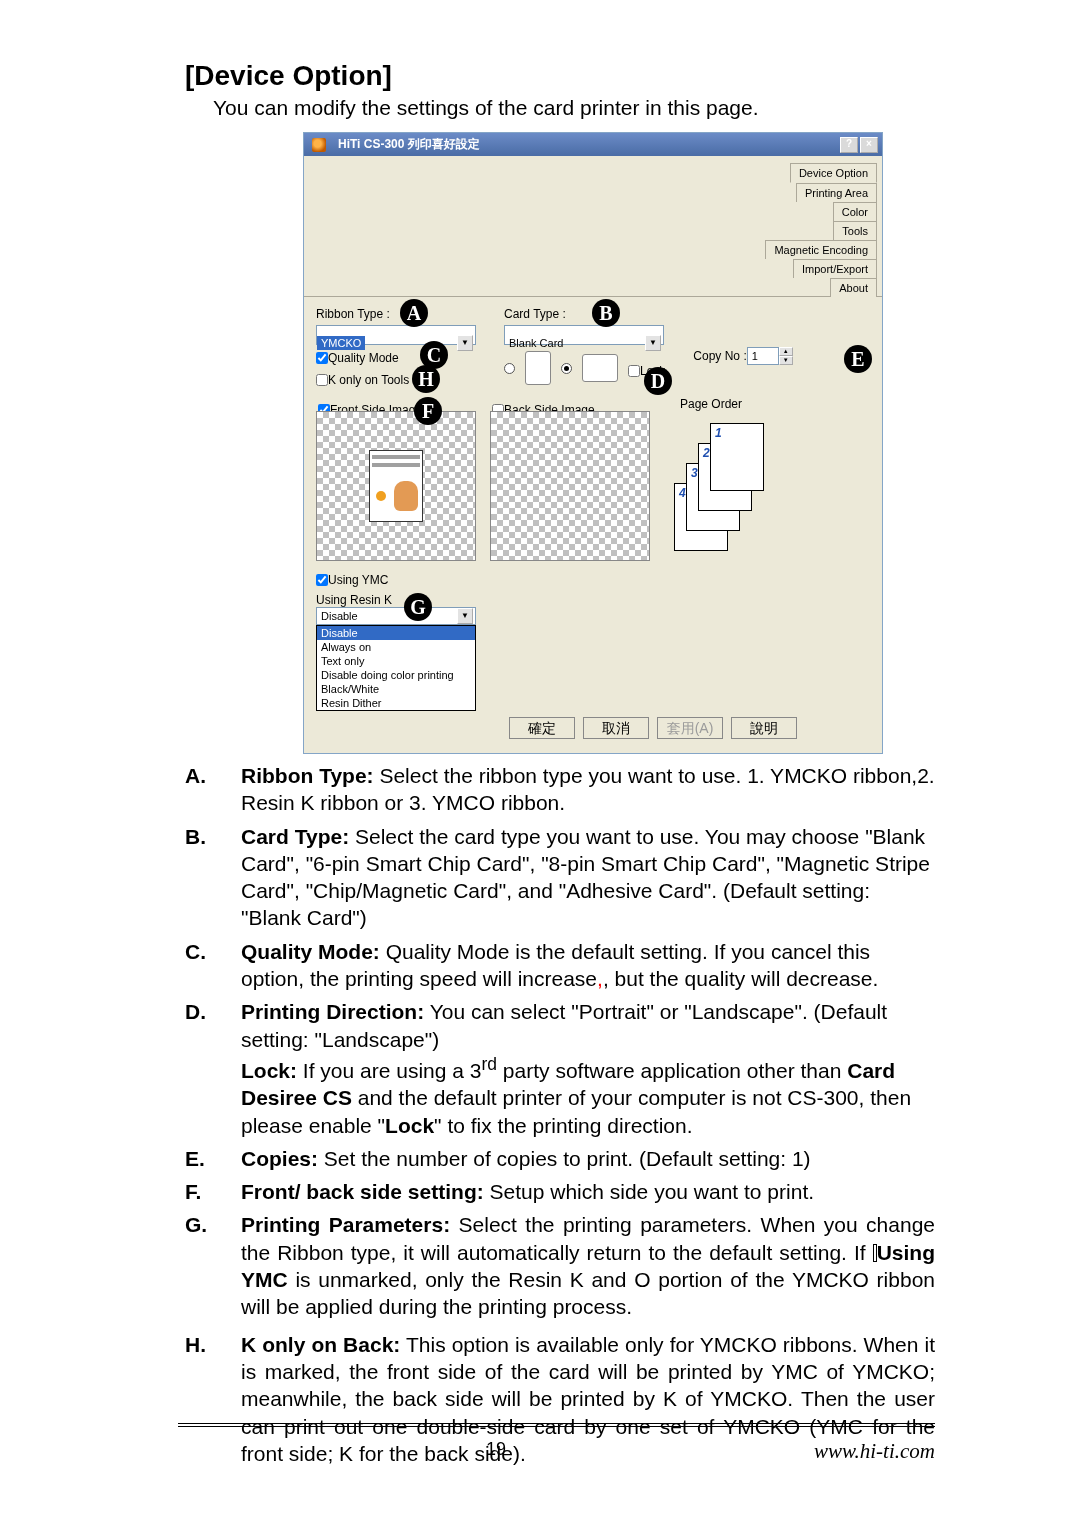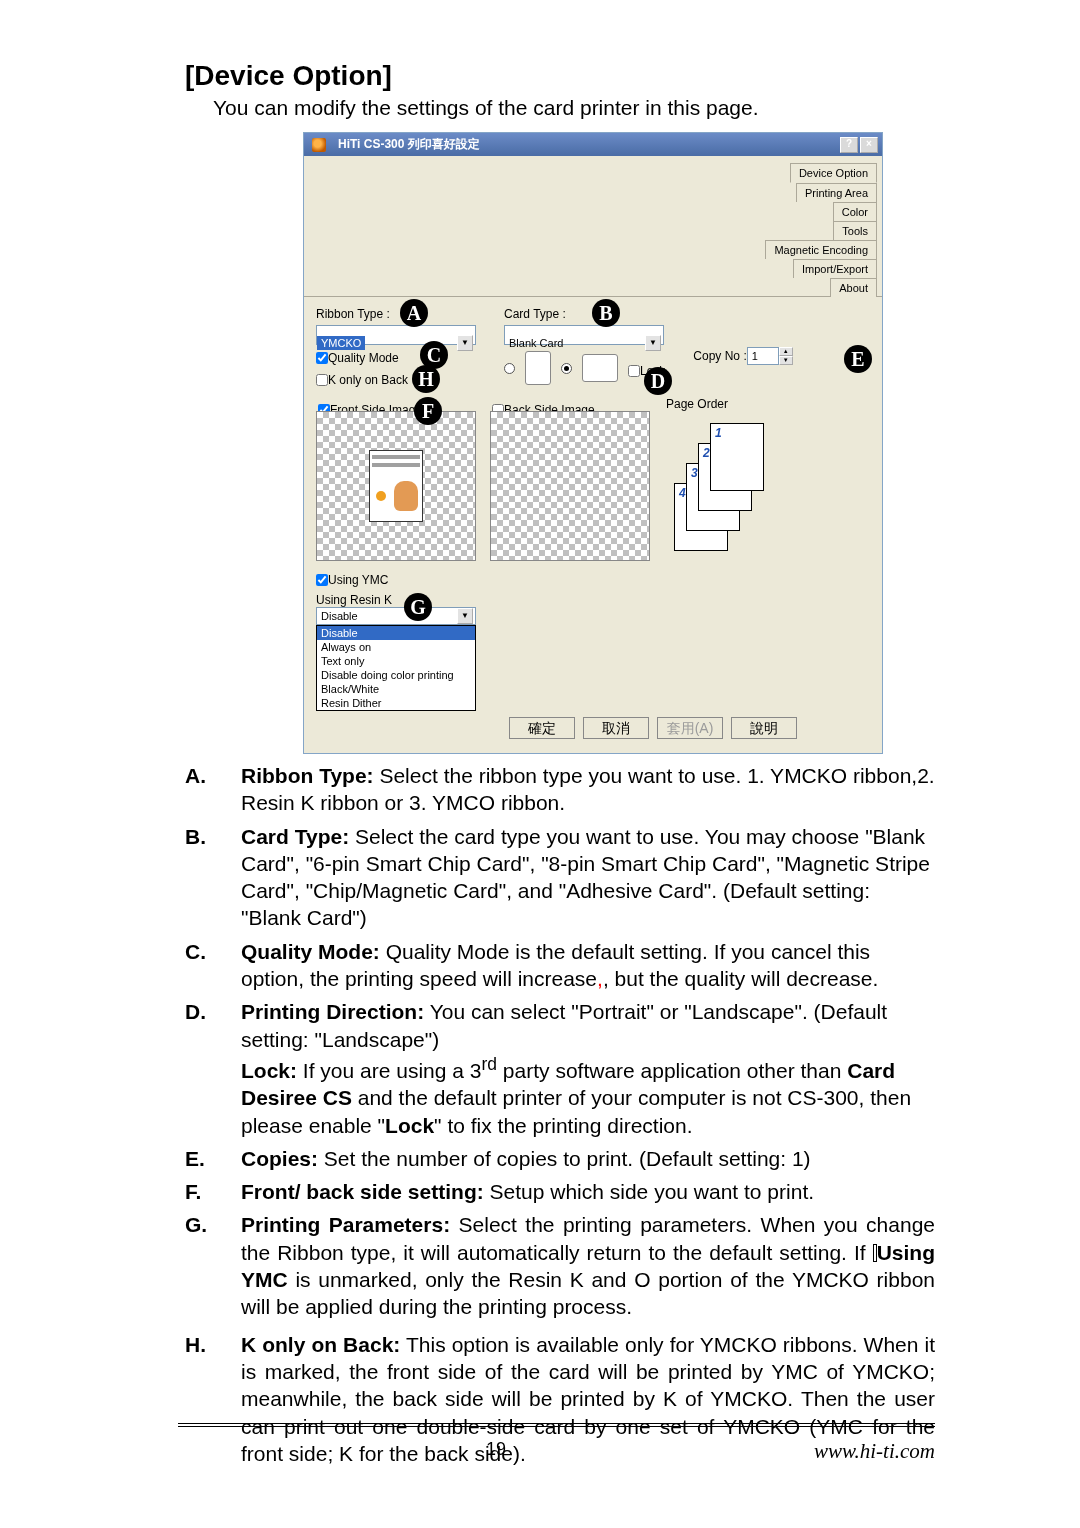--- a/index.html
+++ b/index.html
@@ -313,21 +313,21 @@
           <div class="select">
             <span class="sel-text">YMCKO</span>
             <span class="sel-btn">▼</span>
           </div>
           <div class="cb">
               <input type="checkbox" checked="" style="">
               <span>Quality Mode</span>
             </div><br>
           <div class="cb">
               <input type="checkbox" style="">
-              <span>K only on Back</span>
+              <span>K only on Tools</span>
             </div>
         </div>
         <div class="col">
           <span class="lbl">Card Type :</span>
           <div class="select">
             <span class="sel-plain">Blank Card</span>
             <span class="sel-btn">▼</span>
           </div>
           <div class="orient-row">
             <span class="radio"></span>
@@ -387,21 +387,21 @@
           </div>
         </div>
         <div>
           <div class="cb" style="margin-left:2px">
               <input type="checkbox" style="">
               <span>Back Side Image</span>
             </div>
           <div class="preview"></div>
         </div>
         <div>
-          <div style="margin-left:2px">Page Order</div>
+          <div style="margin-left:16px">Page Order</div>
           <div class="page-order">
             <div class="stack">
               <div class="sheet" style="left:0; top:60px">4</div>
               <div class="sheet" style="left:12px; top:40px">3</div>
               <div class="sheet" style="left:24px; top:20px">2</div>
               <div class="sheet" style="left:36px; top:0">1</div>
             </div>
           </div>
         </div>
       </div>

